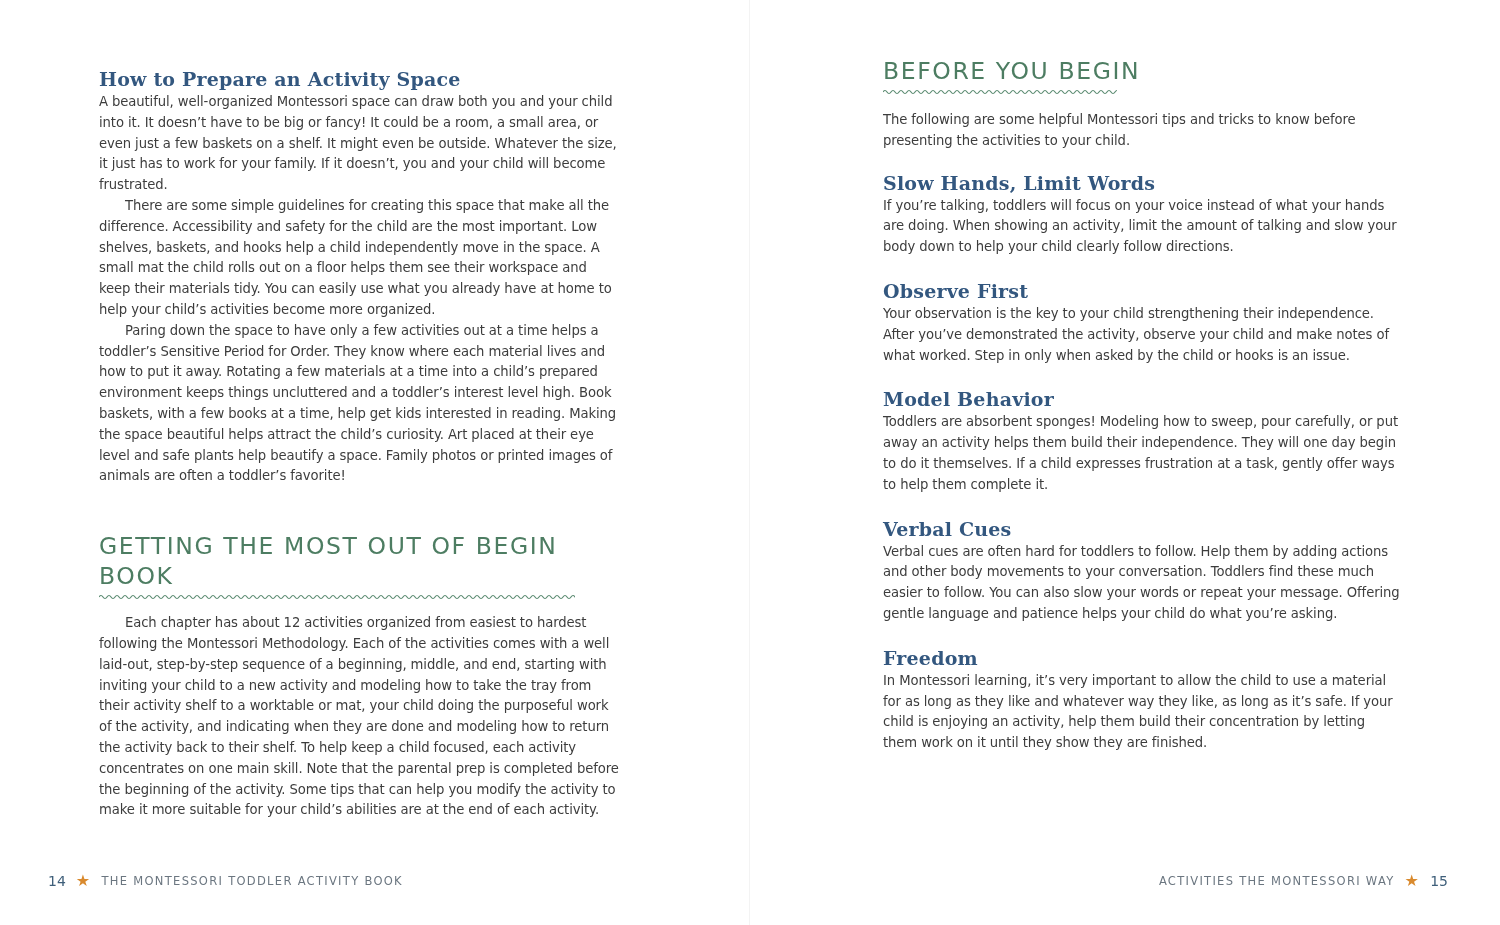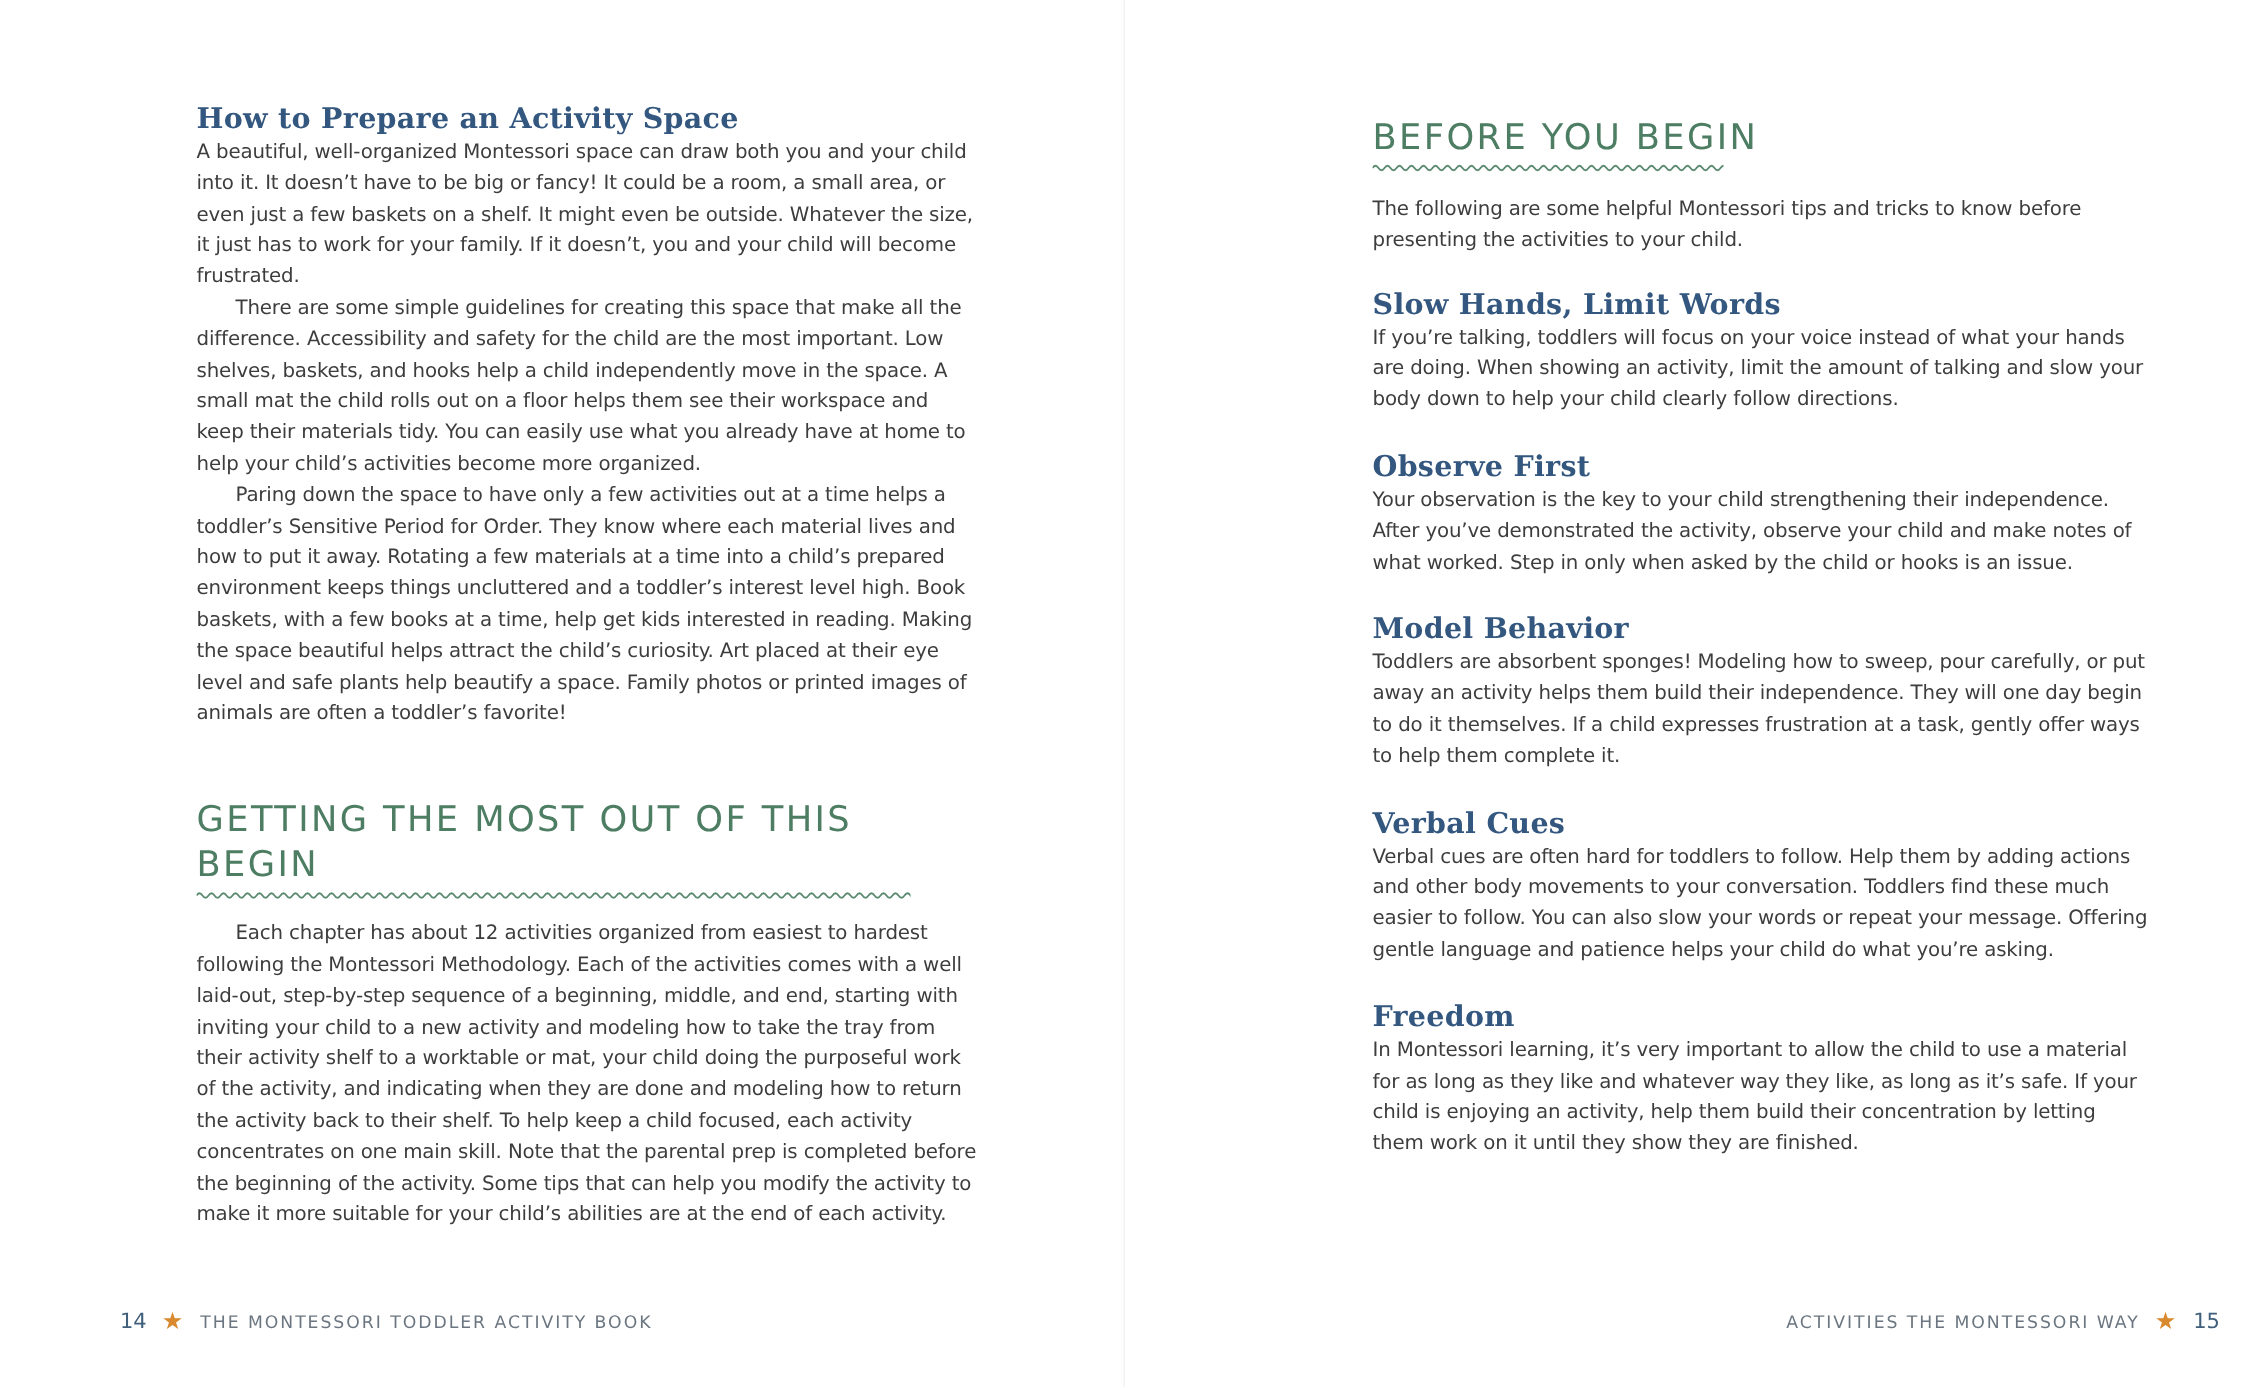--- a/index.html
+++ b/index.html
@@ -1,25 +1,25 @@
 <!DOCTYPE html>
 <html><head>
 <meta charset="utf-8">
 <style>
   html, body { margin: 0; padding: 0; }
   body {
     width: 1500px; height: 925px; background: #ffffff; position: relative; overflow: hidden;
     font-family: "DejaVu Sans", sans-serif; color: #3a3a3a;
   }
-  .page { position: absolute; top: 0; height: 776px; margin-left: 32px; }
+  .page { position: absolute; top: 0; height: 776px; }
   .left { left: 0; width: 750px; }
   .right { left: 750px; width: 750px; }
   .col { position: absolute; }
   .left .col { left: 99px; top: 66px; width: 520px; }
-  .right .col { left: 133px; top: 76px; width: 520px; }
+  .right .col { left: 133px; top: 56px; width: 520px; }
   .serif-h {
     font-family: "DejaVu Serif", serif; font-weight: bold; color: #33577f;
     font-size: 19px; line-height: 26px; margin: 0; letter-spacing: 0.2px;
   }
   p.body {
     margin: 0; font-size: 13.2px; line-height: 20.8px; color: #3d3d3d; letter-spacing: -0.1px;
   }
   p.indent { text-indent: 26px; }
   .section-h {
     font-family: "DejaVu Sans", sans-serif; color: #4d7d62; font-weight: normal;
@@ -38,21 +38,21 @@
 <body>
 
 <div class="page left">
   <div class="col">
     <h3 class="serif-h">How to Prepare an Activity Space</h3>
     <p class="body">A beautiful, well-organized Montessori space can draw both you and your child into it. It doesn’t have to be big or fancy! It could be a room, a small area, or even just a few baskets on a shelf. It might even be outside. Whatever the size, it just has to work for your family. If it doesn’t, you and your child will become frustrated.</p>
     <p class="body indent">There are some simple guidelines for creating this space that make all the difference. Accessibility and safety for the child are the most important. Low shelves, baskets, and hooks help a child independently move in the space. A small mat the child rolls out on a floor helps them see their workspace and keep their materials tidy. You can easily use what you already have at home to help your child’s activities become more organized.</p>
     <p class="body indent">Paring down the space to have only a few activities out at a time helps a toddler’s Sensitive Period for Order. They know where each material lives and how to put it away. Rotating a few materials at a time into a child’s prepared environment keeps things uncluttered and a toddler’s interest level high. Book baskets, with a few books at a time, help get kids interested in reading. Making the space beautiful helps attract the child’s curiosity. Art placed at their eye level and safe plants help beautify a space. Family photos or printed images of animals are often a toddler’s favorite!</p>
 
     <div style="height:44px"></div>
-    <h2 class="section-h">GETTING THE MOST OUT OF THIS BEGIN</h2>
+    <h2 class="section-h">GETTING THE MOST OUT OF BEGIN BOOK</h2>
     <svg class="squiggle" width="476" height="8">
       <path id="sq1" fill="none" stroke="#5a8a70" stroke-width="1.2" d="M0 4 q2 -3 4 0 t4 0 q2 -3 4 0 t4 0 q2 -3 4 0 t4 0 q2 -3 4 0 t4 0 q2 -3 4 0 t4 0 q2 -3 4 0 t4 0 q2 -3 4 0 t4 0 q2 -3 4 0 t4 0 q2 -3 4 0 t4 0 q2 -3 4 0 t4 0 q2 -3 4 0 t4 0 q2 -3 4 0 t4 0 q2 -3 4 0 t4 0 q2 -3 4 0 t4 0 q2 -3 4 0 t4 0 q2 -3 4 0 t4 0 q2 -3 4 0 t4 0 q2 -3 4 0 t4 0 q2 -3 4 0 t4 0 q2 -3 4 0 t4 0 q2 -3 4 0 t4 0 q2 -3 4 0 t4 0 q2 -3 4 0 t4 0 q2 -3 4 0 t4 0 q2 -3 4 0 t4 0 q2 -3 4 0 t4 0 q2 -3 4 0 t4 0 q2 -3 4 0 t4 0 q2 -3 4 0 t4 0 q2 -3 4 0 t4 0 q2 -3 4 0 t4 0 q2 -3 4 0 t4 0 q2 -3 4 0 t4 0 q2 -3 4 0 t4 0 q2 -3 4 0 t4 0 q2 -3 4 0 t4 0 q2 -3 4 0 t4 0 q2 -3 4 0 t4 0 q2 -3 4 0 t4 0 q2 -3 4 0 t4 0 q2 -3 4 0 t4 0 q2 -3 4 0 t4 0 q2 -3 4 0 t4 0 q2 -3 4 0 t4 0 q2 -3 4 0 t4 0 q2 -3 4 0 t4 0 q2 -3 4 0 t4 0 q2 -3 4 0 t4 0 q2 -3 4 0 t4 0 q2 -3 4 0 t4 0 q2 -3 4 0 t4 0 q2 -3 4 0 t4 0 q2 -3 4 0 t4 0 q2 -3 4 0 t4 0 q2 -3 4 0 t4 0 q2 -3 4 0 t4 0 q2 -3 4 0 t4 0 q2 -3 4 0 t4 0 q2 -3 4 0 t4 0 q2 -3 4 0 t4 0"></path>
     </svg>
     <div style="height:12px"></div>
     <p class="body indent">Each chapter has about 12 activities organized from easiest to hardest following the Montessori Methodology. Each of the activities comes with a well laid-out, step-by-step sequence of a beginning, middle, and end, starting with inviting your child to a new activity and modeling how to take the tray from their activity shelf to a worktable or mat, your child doing the purposeful work of the activity, and indicating when they are done and modeling how to return the activity back to their shelf. To help keep a child focused, each activity concentrates on one main skill. Note that the parental prep is completed before the beginning of the activity. Some tips that can help you modify the activity to make it more suitable for your child’s abilities are at the end of each activity.</p>
   </div>
 
   <div class="footer" style="left:48px">
     <span class="pnum">14</span>
     <span class="star">★</span>

